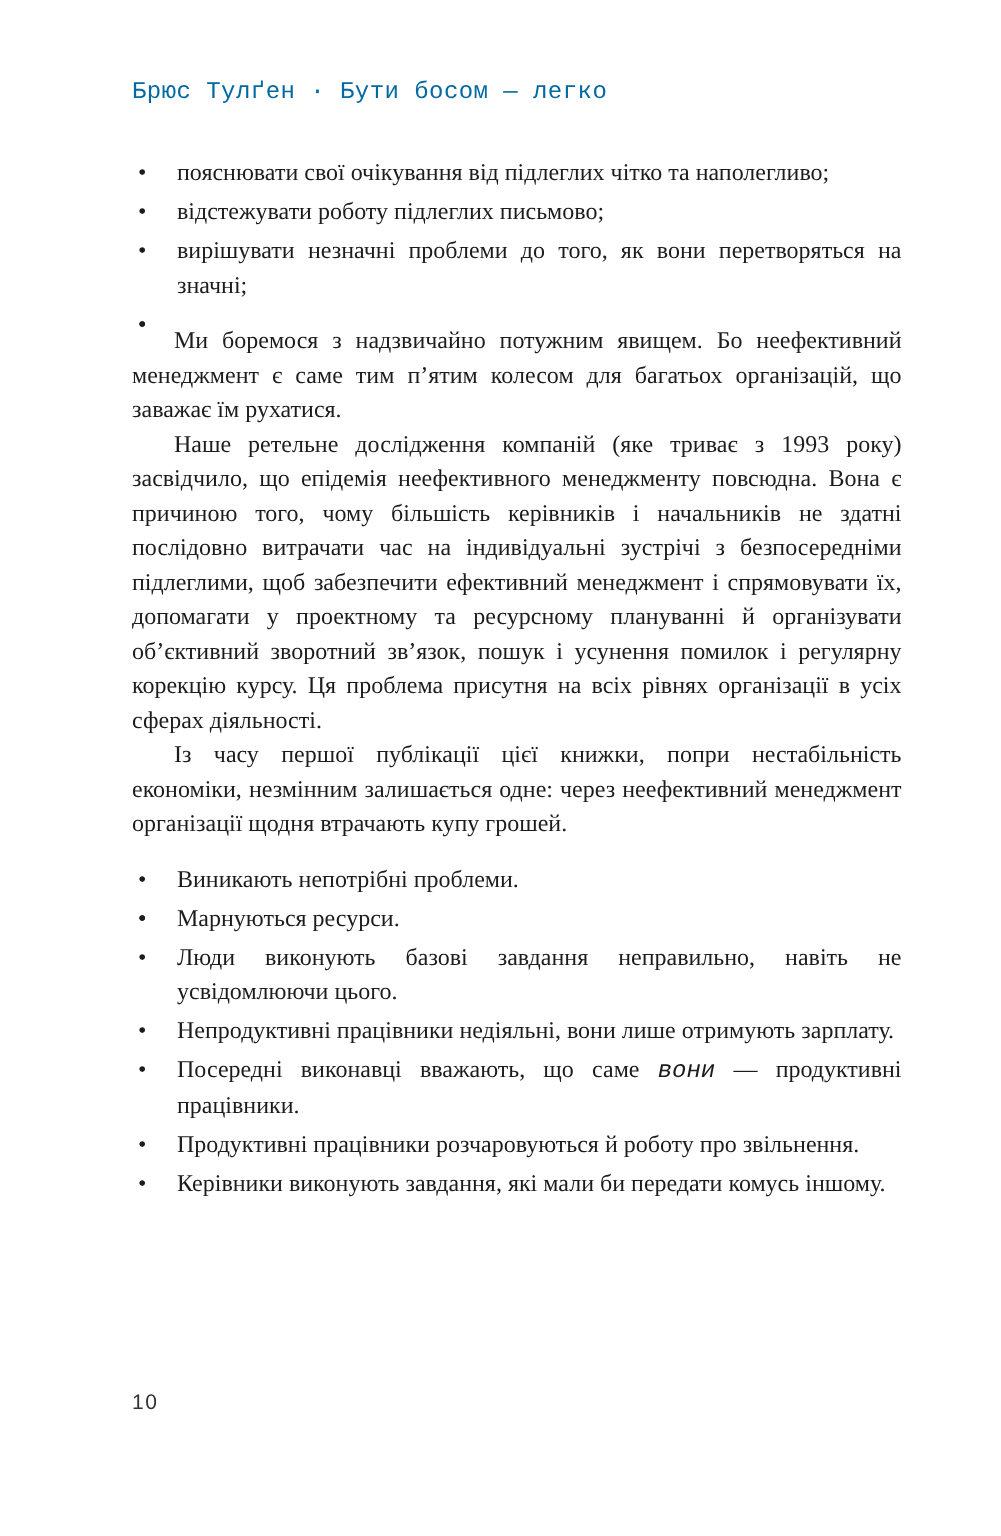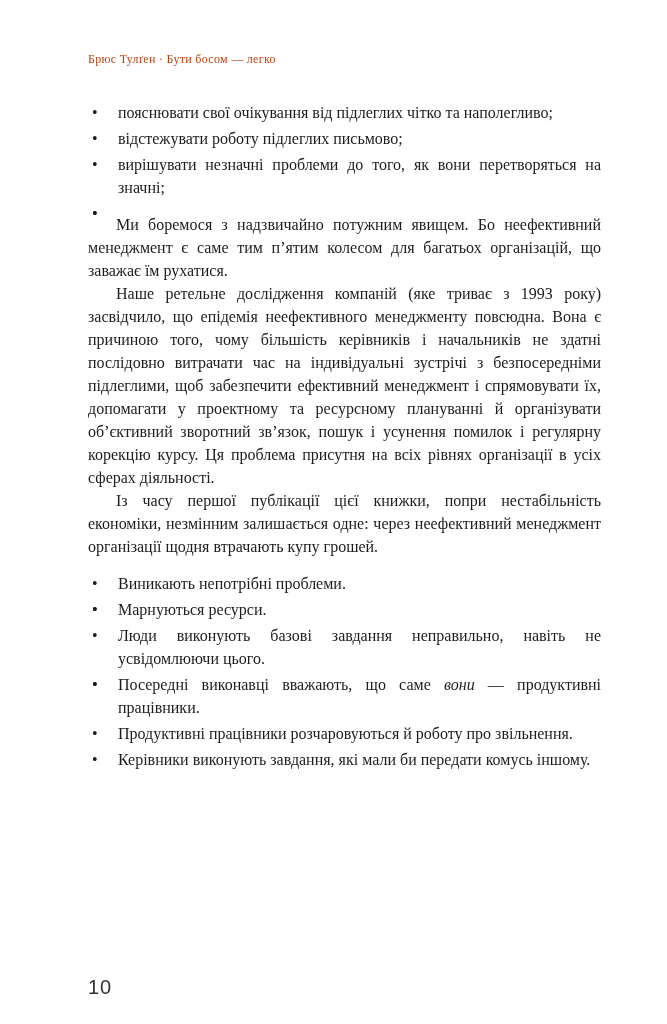--- a/index.html
+++ b/index.html
@@ -15,24 +15,25 @@
     overflow: hidden;
   }
   .page {
     position: relative;
     width: 667px;
     height: 1024px;
     box-sizing: border-box;
     padding: 52px 66px 0 88px;
   }
   .running-header {
-    font-size: 12px;
+    font-size: 16px;
     letter-spacing: 0.3px;
-    color: #c2410c;
+    color: #0369a1;
     margin-bottom: 34px;
+    font-family: Liberation Mono, monospace;
   }
   .body-text {
     font-size: 16px;
     line-height: 23px;
     text-align: justify;
   }
   ul.bullets {
     list-style: none;
     margin: 0 0 14px 0;
     padding: 0;
@@ -54,27 +55,28 @@
     text-align: justify;
   }
   .paragraphs {
     margin-bottom: 14px;
   }
   ul.bullets.costs {
     margin-bottom: 0;
   }
   em {
     font-style: italic;
+    font-family: Liberation Mono, monospace;
   }
   .page-number {
     position: absolute;
     left: 88px;
-    top: 976px;
+    top: 926px;
     font-family: "Liberation Sans", "DejaVu Sans", sans-serif;
-    font-size: 20px;
+    font-size: 14px;
     letter-spacing: 1px;
     color: #333333;
   }
 </style>
 </head>
 <body>
 
 <div class="page">
 
   <div class="running-header">Брюс Тулґен · Бути босом — легко</div>
@@ -119,20 +121,21 @@
       <li>
         <span class="marker">•</span>
         <span>Марнуються ресурси.</span>
       </li>
       <li>
         <span class="marker">•</span>
         <span>Люди виконують базові завдання неправильно, навіть не усвідомлюючи цього.</span>
       </li>
       <li>
         <span class="marker">•</span>
+        <span>Непродуктивні працівники недіяльні, вони лише отримують зарплату.</span>
       </li>
       <li>
         <span class="marker">•</span>
         <span><span>Посередні виконавці вважають, що саме </span><em>вони</em><span> — продуктивні працівники.</span></span>
       </li>
       <li>
         <span class="marker">•</span>
         <span>Продуктивні працівники розчаровуються й роботу про звільнення.</span>
       </li>
       <li>

